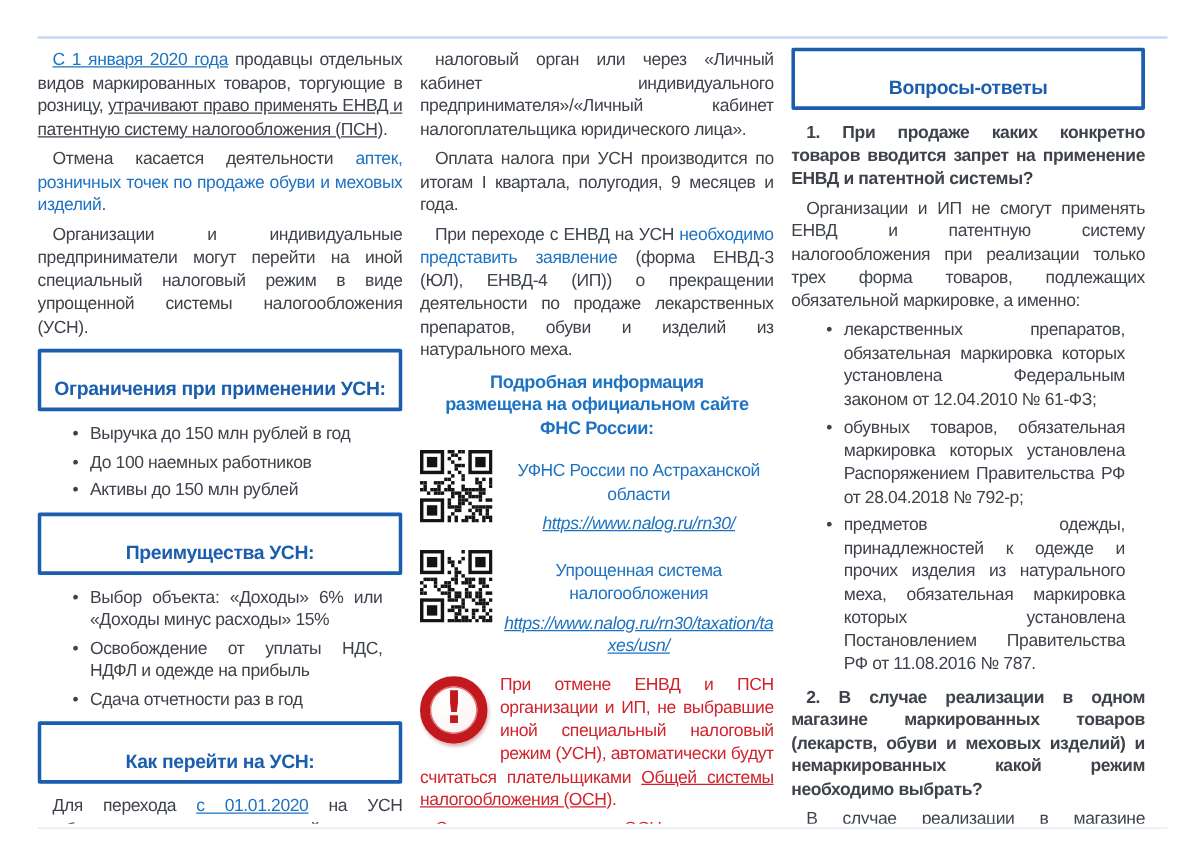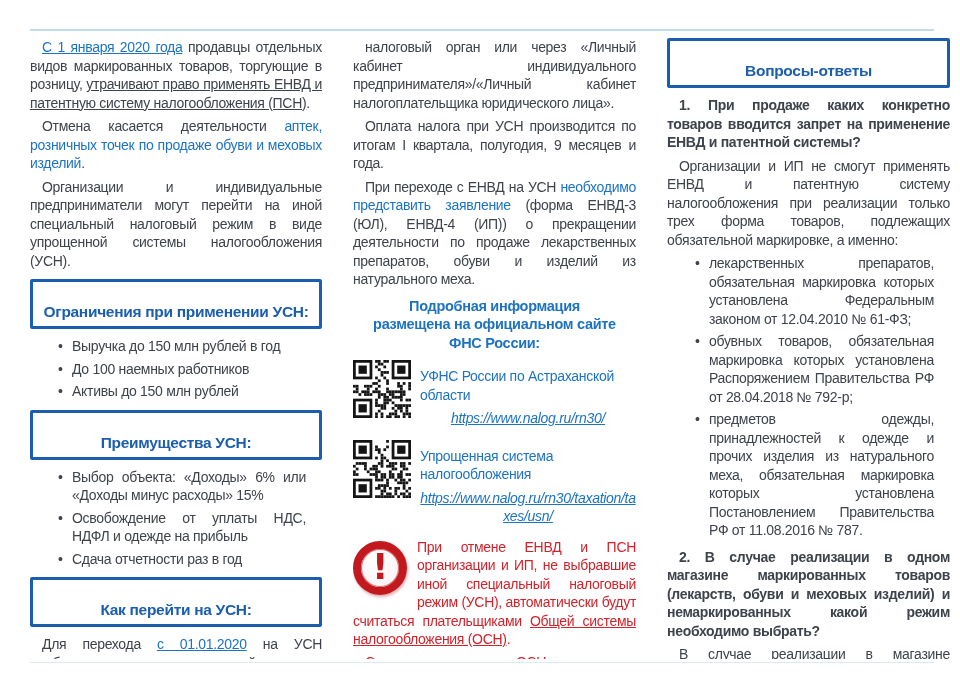--- a/index.html
+++ b/index.html
@@ -15,21 +15,21 @@
     width:960px;height:679px;background:#ffffff;overflow:hidden;
     font-family:"Liberation Sans","DejaVu Sans",sans-serif;
     color:var(--text);font-size:14px;line-height:18.5px;letter-spacing:-0.3px;
   }
   .page{position:relative;width:960px;height:679px;background:#fff;}
   .hairline{position:absolute;left:30px;right:26px;height:2px;background:var(--hairline);}
   .hairline.top{top:29px;}
   .hairline.bottom{bottom:16px;height:1px;background:#dde9f4;}
   .cols{
     position:absolute;top:38px;left:30px;right:26px;bottom:20px;
-    display:grid;grid-template-columns:292px 283px 283px;column-gap:31px;
+    display:grid;grid-template-columns:292px 283px 283px;column-gap:14px;
   }
   .col{overflow:hidden;}
   .para{margin:0 0 5px;text-align:justify;text-indent:12px;}
   .para.no-indent{text-indent:0;}
   .q{font-weight:bold;margin-top:8px;}
   .hbox{
     border:3px solid var(--blue);border-radius:2px;background:#fff;
     color:var(--blue);font-weight:bold;text-align:center;
     font-size:15.5px;line-height:19px;padding:20px 6px 5px;margin:9px 0 8px;
   }
@@ -41,21 +41,21 @@
   .seg-blue-underline{color:var(--blue2);text-decoration:underline;}
   .seg-lightblue{color:var(--blue2);}
   .seg-red-underline{color:var(--red);text-decoration:underline;}
   .info-note{
     margin:8px 16px 8px;text-align:center;text-indent:0;
     color:var(--blue2);font-weight:bold;font-size:14.5px;
   }
   .qr-block{display:flex;gap:9px;align-items:flex-start;margin:2px 0 12px;}
   .qr{width:58px;height:58px;flex:0 0 58px;background:#fff;}
   .qr-text{flex:1;min-width:0;}
-  .qr-label{color:var(--blue2);text-align:left;margin:7px 0 5px;}
+  .qr-label{color:var(--blue2);text-align:center;margin:7px 0 5px;}
   .qr-link{
     display:block;color:var(--blue2);text-decoration:underline;
     text-align:center;word-break:break-all;cursor:pointer;font-style:italic;
   }
   .warning{margin-top:4px;color:var(--red);}
   .warning .para{color:var(--red);margin-bottom:4px;}
   .warn-icon{
     float:left;width:54px;height:54px;margin:3px 10px 4px 0;
     border:8px solid #c2191f;border-radius:50%;
     background:radial-gradient(circle at 35% 30%,#ffffff,#fdf5f5 70%);

